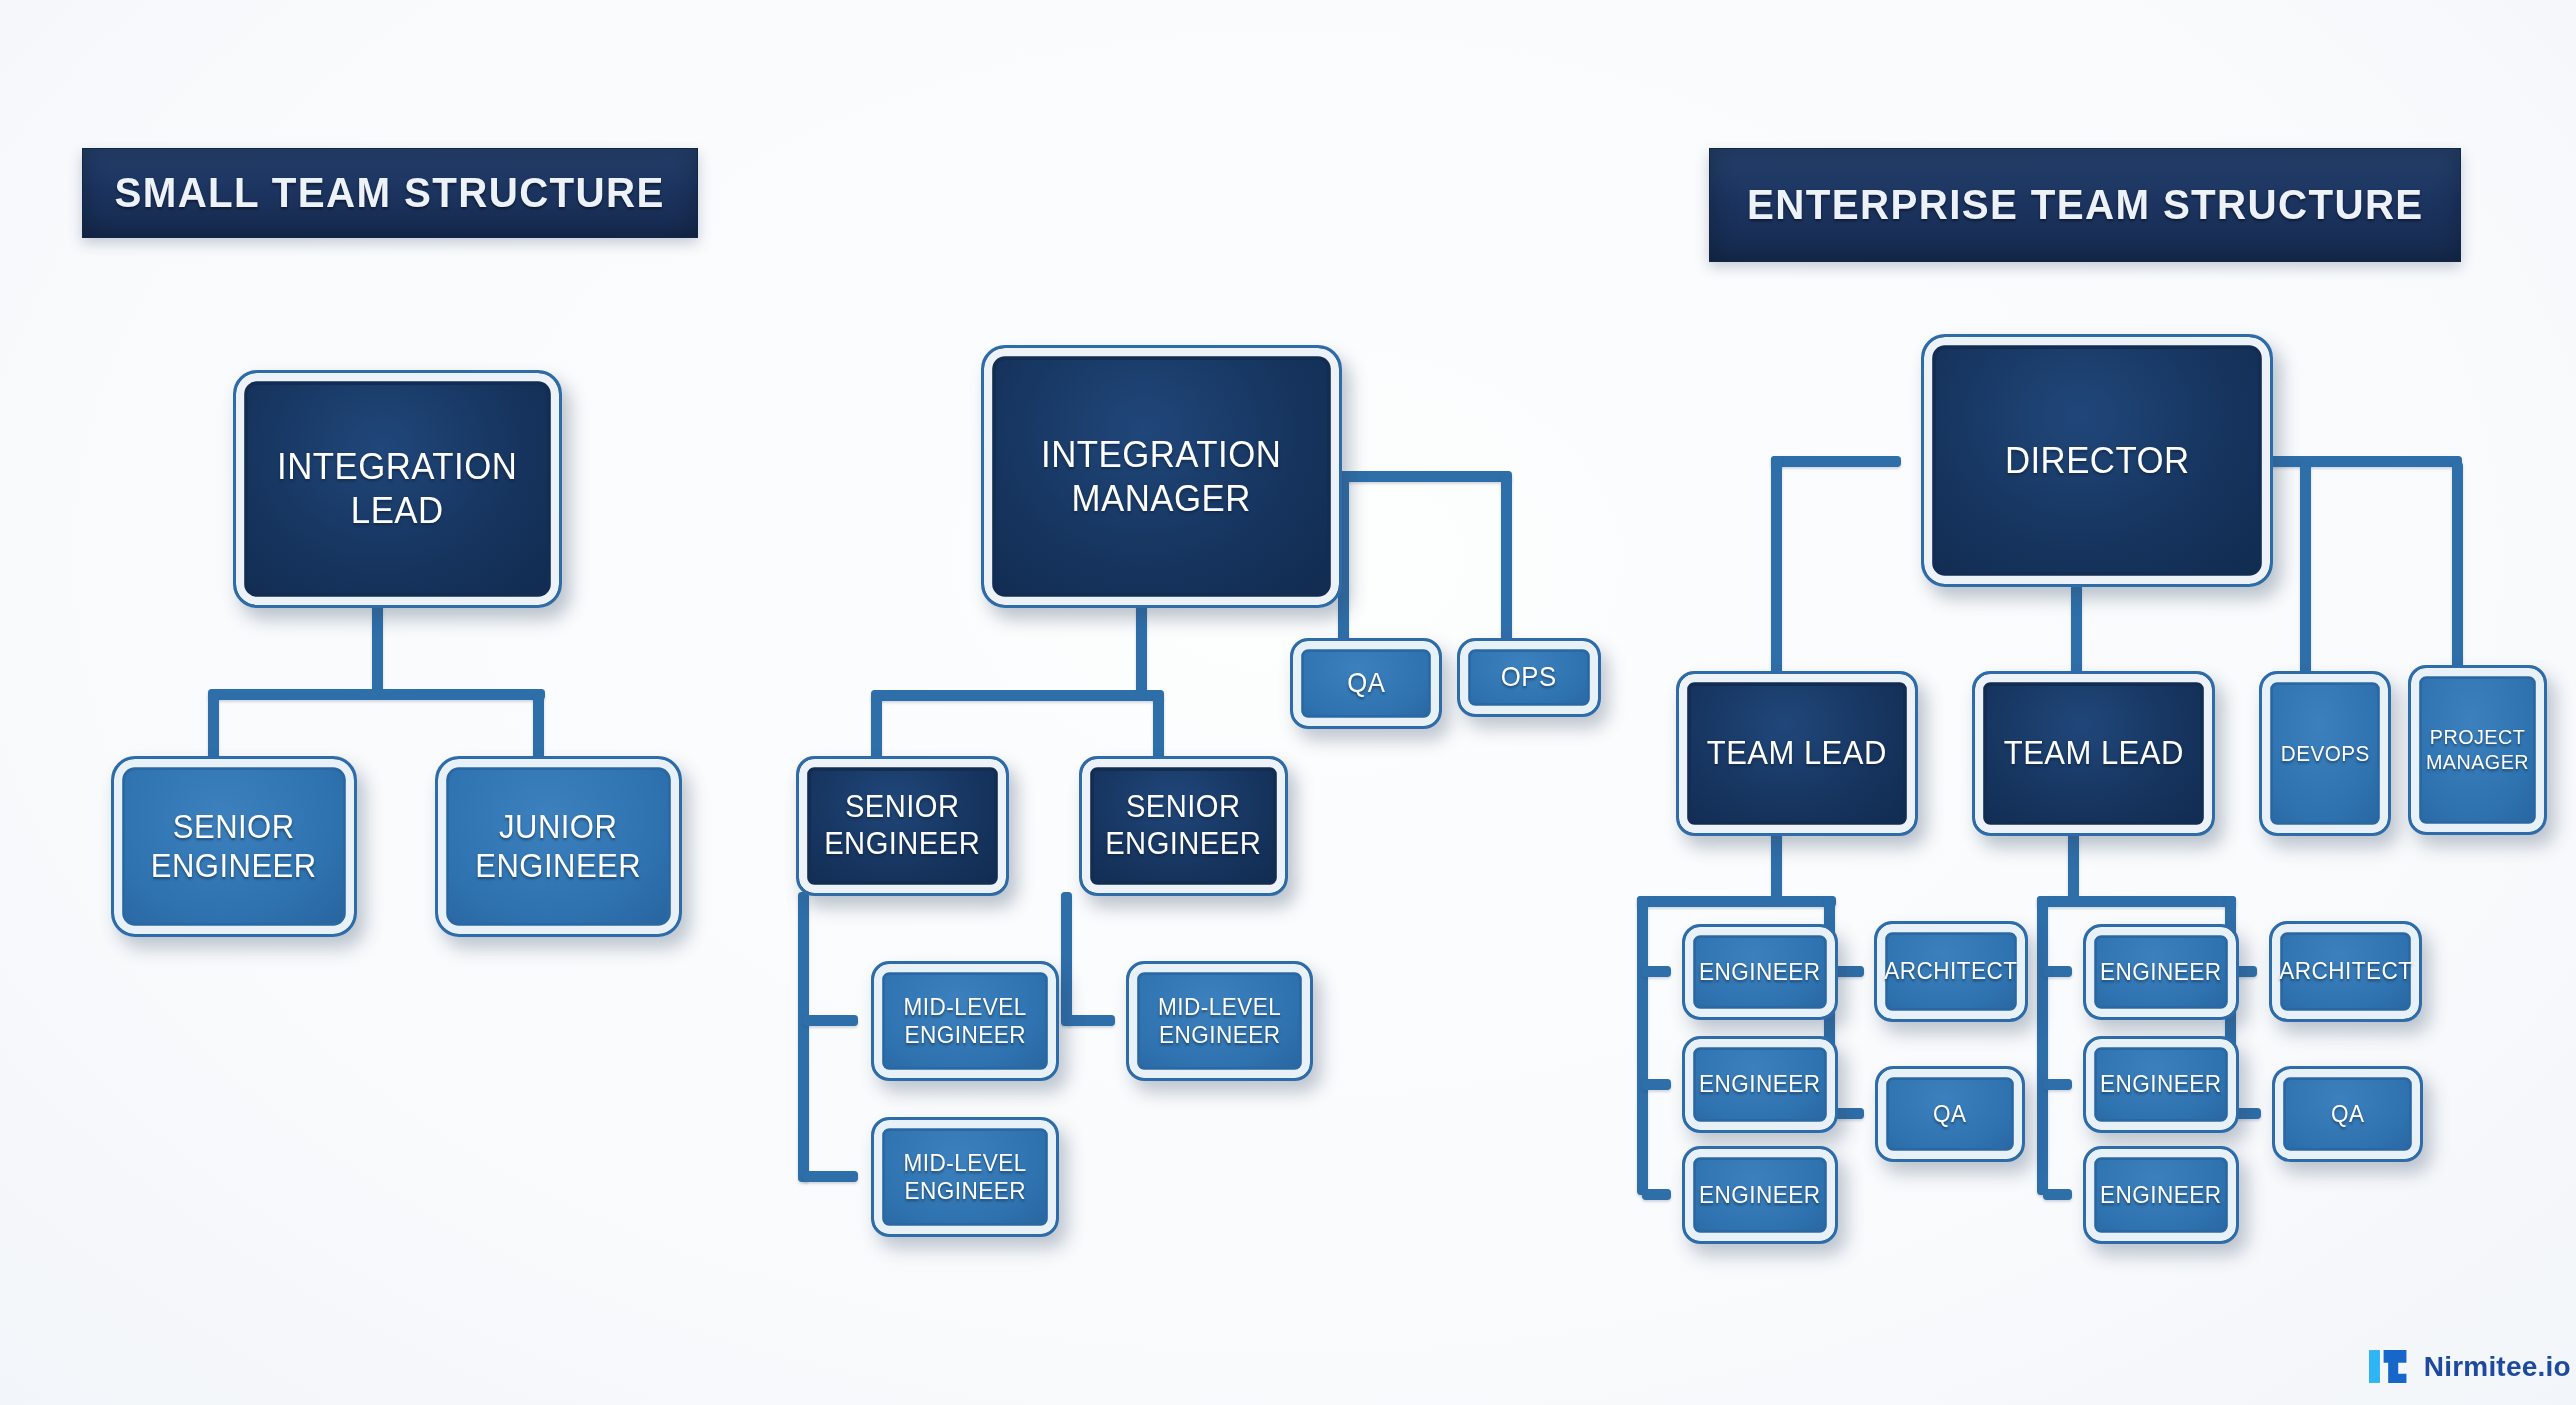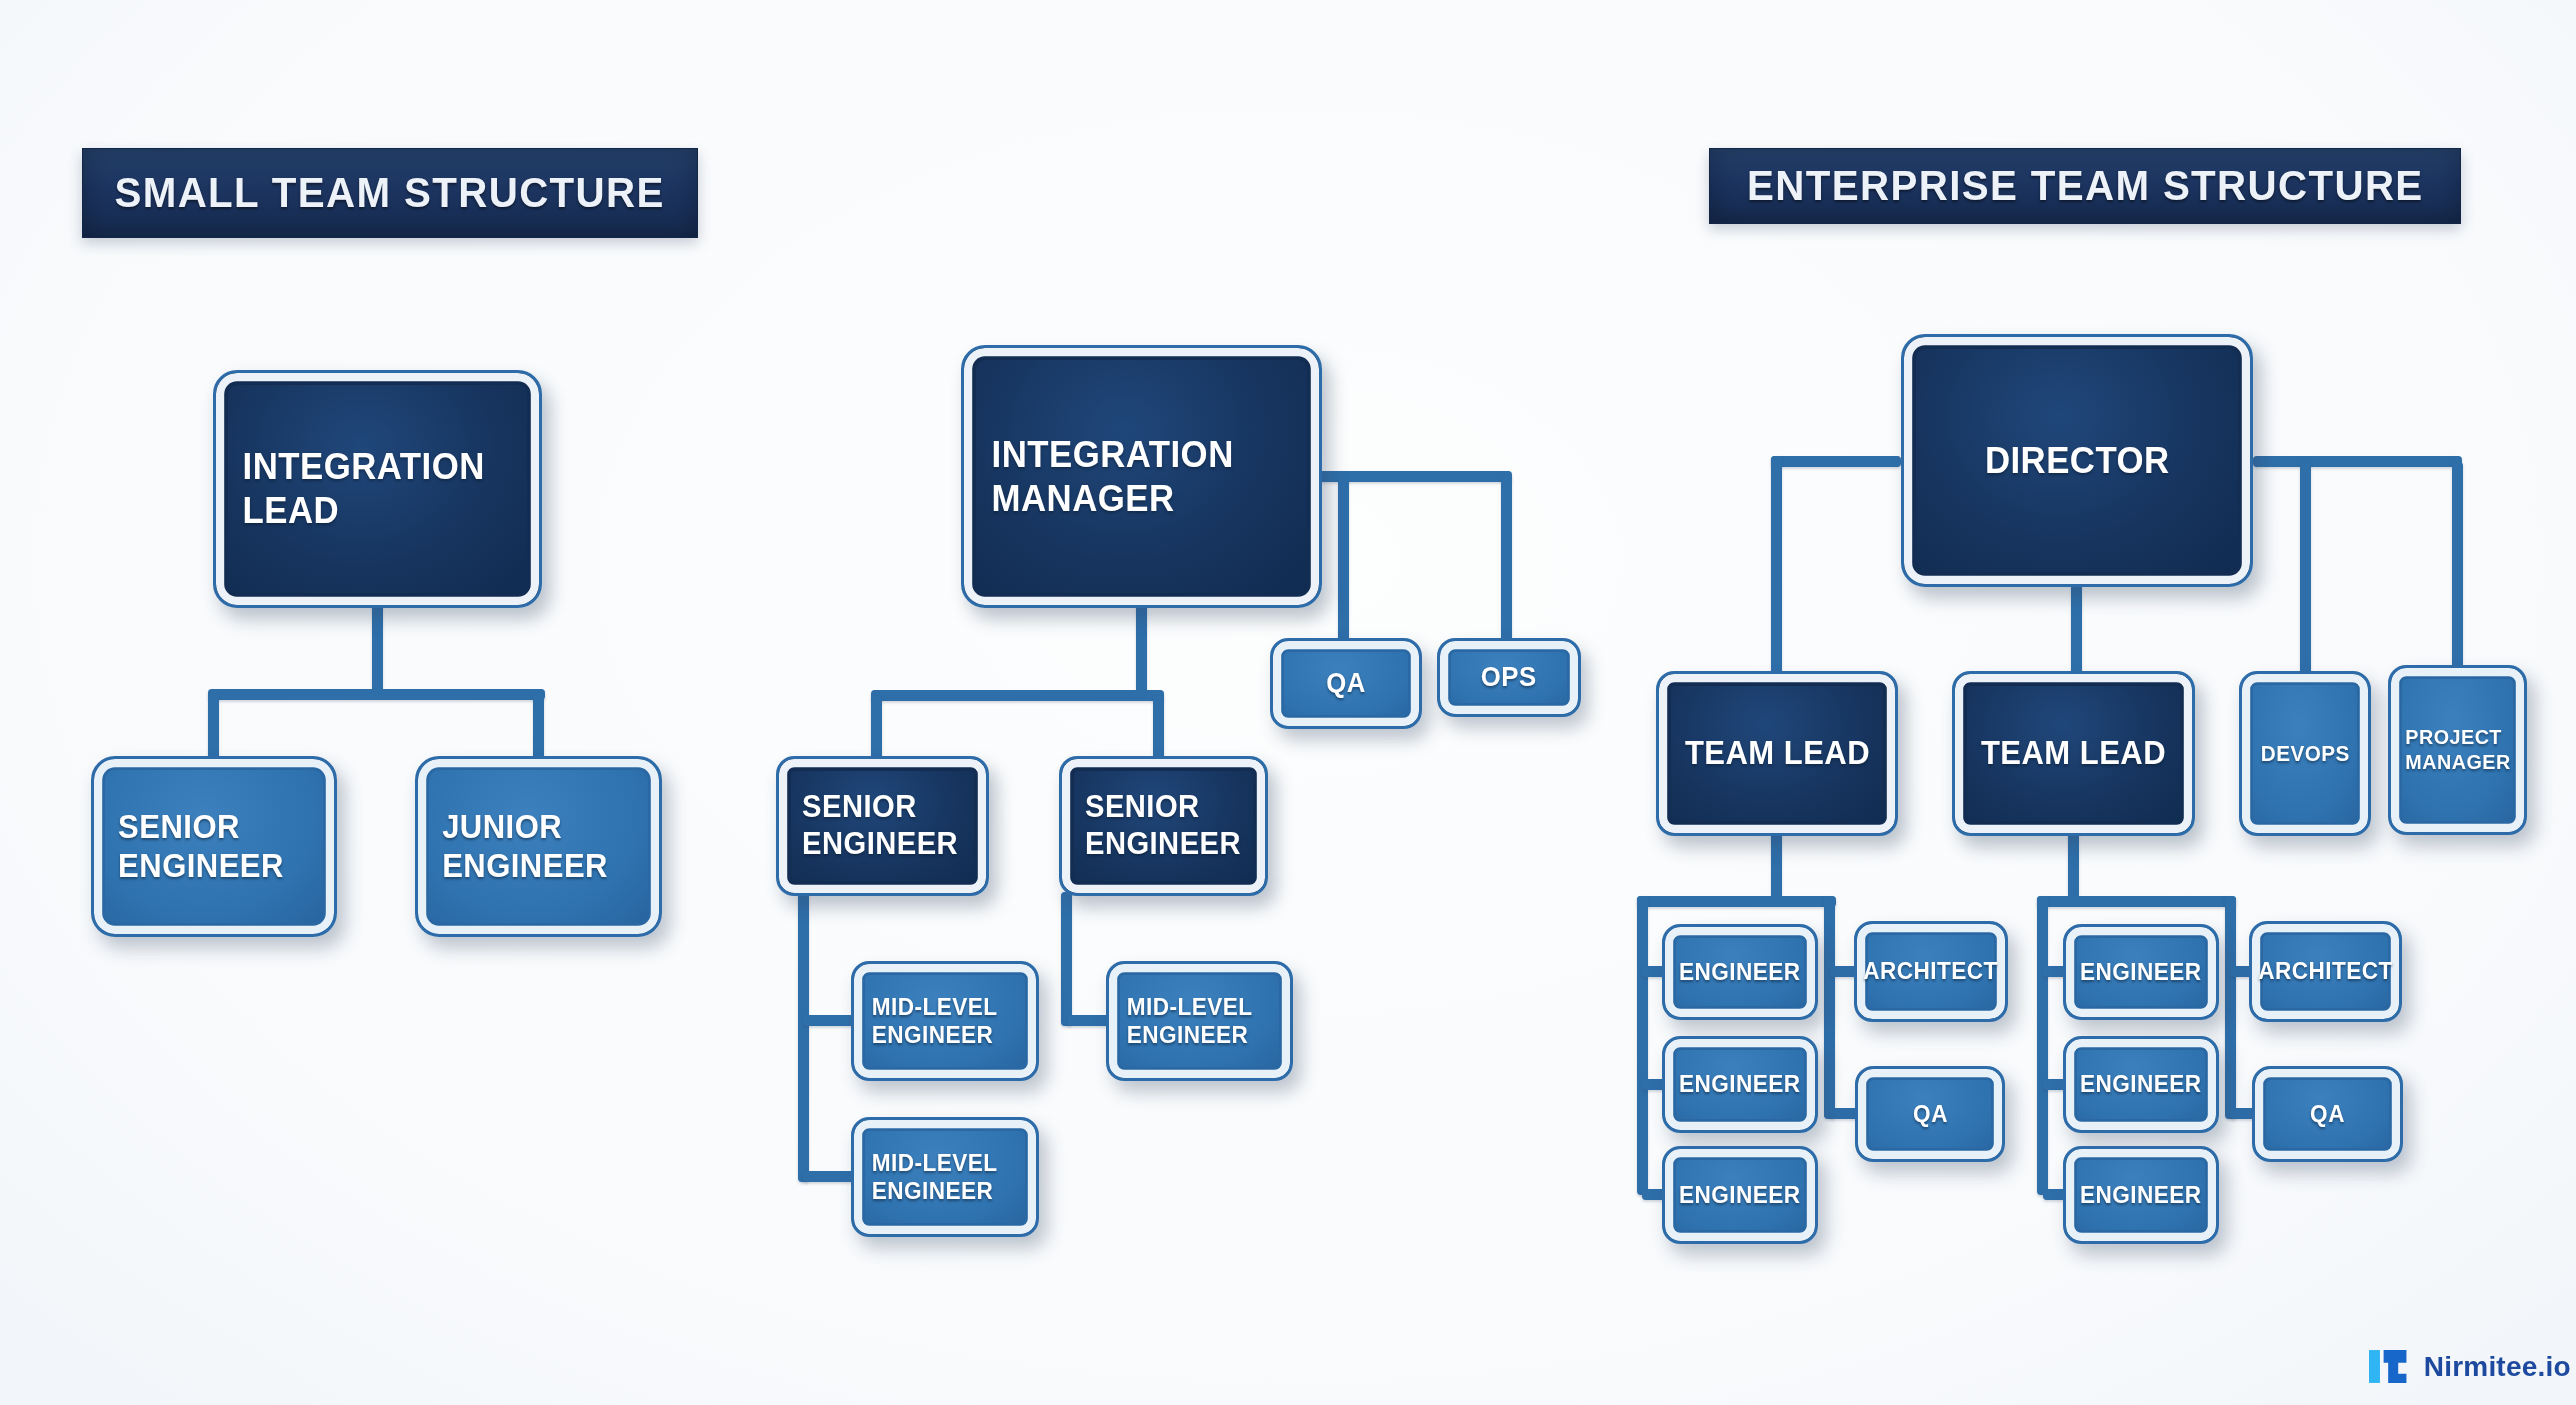--- a/index.html
+++ b/index.html
@@ -18,25 +18,26 @@
     border:1.8px solid #122647;
     box-shadow:0 5.5px 12.8px rgba(60,80,110,.28), inset 0 0 27.4px rgba(0,0,0,.28);
     color:#edf1f8; font-weight:700; font-size:42px; letter-spacing:1.4px;
     text-shadow:0 1.8px 2.7px rgba(0,0,0,.45);
   }
   .title-bar > span { transform:scaleX(.96); white-space:nowrap; }
 
   
   .node {
     position:absolute; z-index:2;
-    display:flex; align-items:center; justify-content:center; 
+    display:flex; align-items:center; justify-content:center; text-align:center;
     border:3.7px solid #2d6ca8; border-radius:24px;
-    color:#ffffff; font-weight:700; letter-spacing:0.5px; line-height:1.18;
+    color:#ffffff; font-weight:400; letter-spacing:0.5px; line-height:1.18;
     padding:18.3px;
     text-shadow:0 1.8px 2.7px rgba(10,25,45,.5);
+    margin-left:20px;
   }
   .node > span { transform:scaleX(.94); }
   .node.dark {
     background:radial-gradient(ellipse at 45% 32%, #20477a 0%, #16345e 55%, #102a4e 100%);
     box-shadow:inset 0 0 0 8.2px #edf2f9, inset 0 0 0 12px #122c52,
                7.3px 11px 18.3px rgba(50,70,100,.32);
   }
   .node.light {
     background:radial-gradient(ellipse at 45% 32%, #3c81be 0%, #2e72af 60%, #27619b 100%);
     box-shadow:inset 0 0 0 8.2px #e9f1f8, inset 0 0 0 11px #2a68a4,
@@ -115,21 +116,21 @@
   <div class="node light sm-radius fs26" style="left:851px; top:961px; width:188px; height:120px; padding:12.8px;">
     <span>MID-LEVEL ENGINEER</span>
   </div>
   <div class="node light sm-radius fs26" style="left:851px; top:1117px; width:188px; height:120px; padding:12.8px;">
     <span>MID-LEVEL ENGINEER</span>
   </div>
   <div class="node light sm-radius fs26" style="left:1106px; top:961px; width:187px; height:120px; padding:12.8px;">
     <span>MID-LEVEL ENGINEER</span>
   </div>
 
-  <div class="title-bar" style="left:1709px; top:148px; width:752px; height:76px;">
+  <div class="title-bar" style="left:1709px; top:148px; width:752px; height:114px;">
     <span>ENTERPRISE TEAM STRUCTURE</span>
   </div>
 
   <div class="conn" style="left:1771px; top:456px; width:130px; height:11px;"></div>
   <div class="conn" style="left:1771px; top:456px; width:11px; height:220px;"></div>
   <div class="conn" style="left:2253px; top:456px; width:209px; height:11px;"></div>
   <div class="conn" style="left:2300px; top:462px; width:11px; height:214px;"></div>
   <div class="conn" style="left:2452px; top:462px; width:11px; height:209px;"></div>
   <div class="conn" style="left:2071px; top:584px; width:11px; height:91px;"></div>
   <div class="conn" style="left:1771px; top:832px; width:11px; height:70px;"></div>

